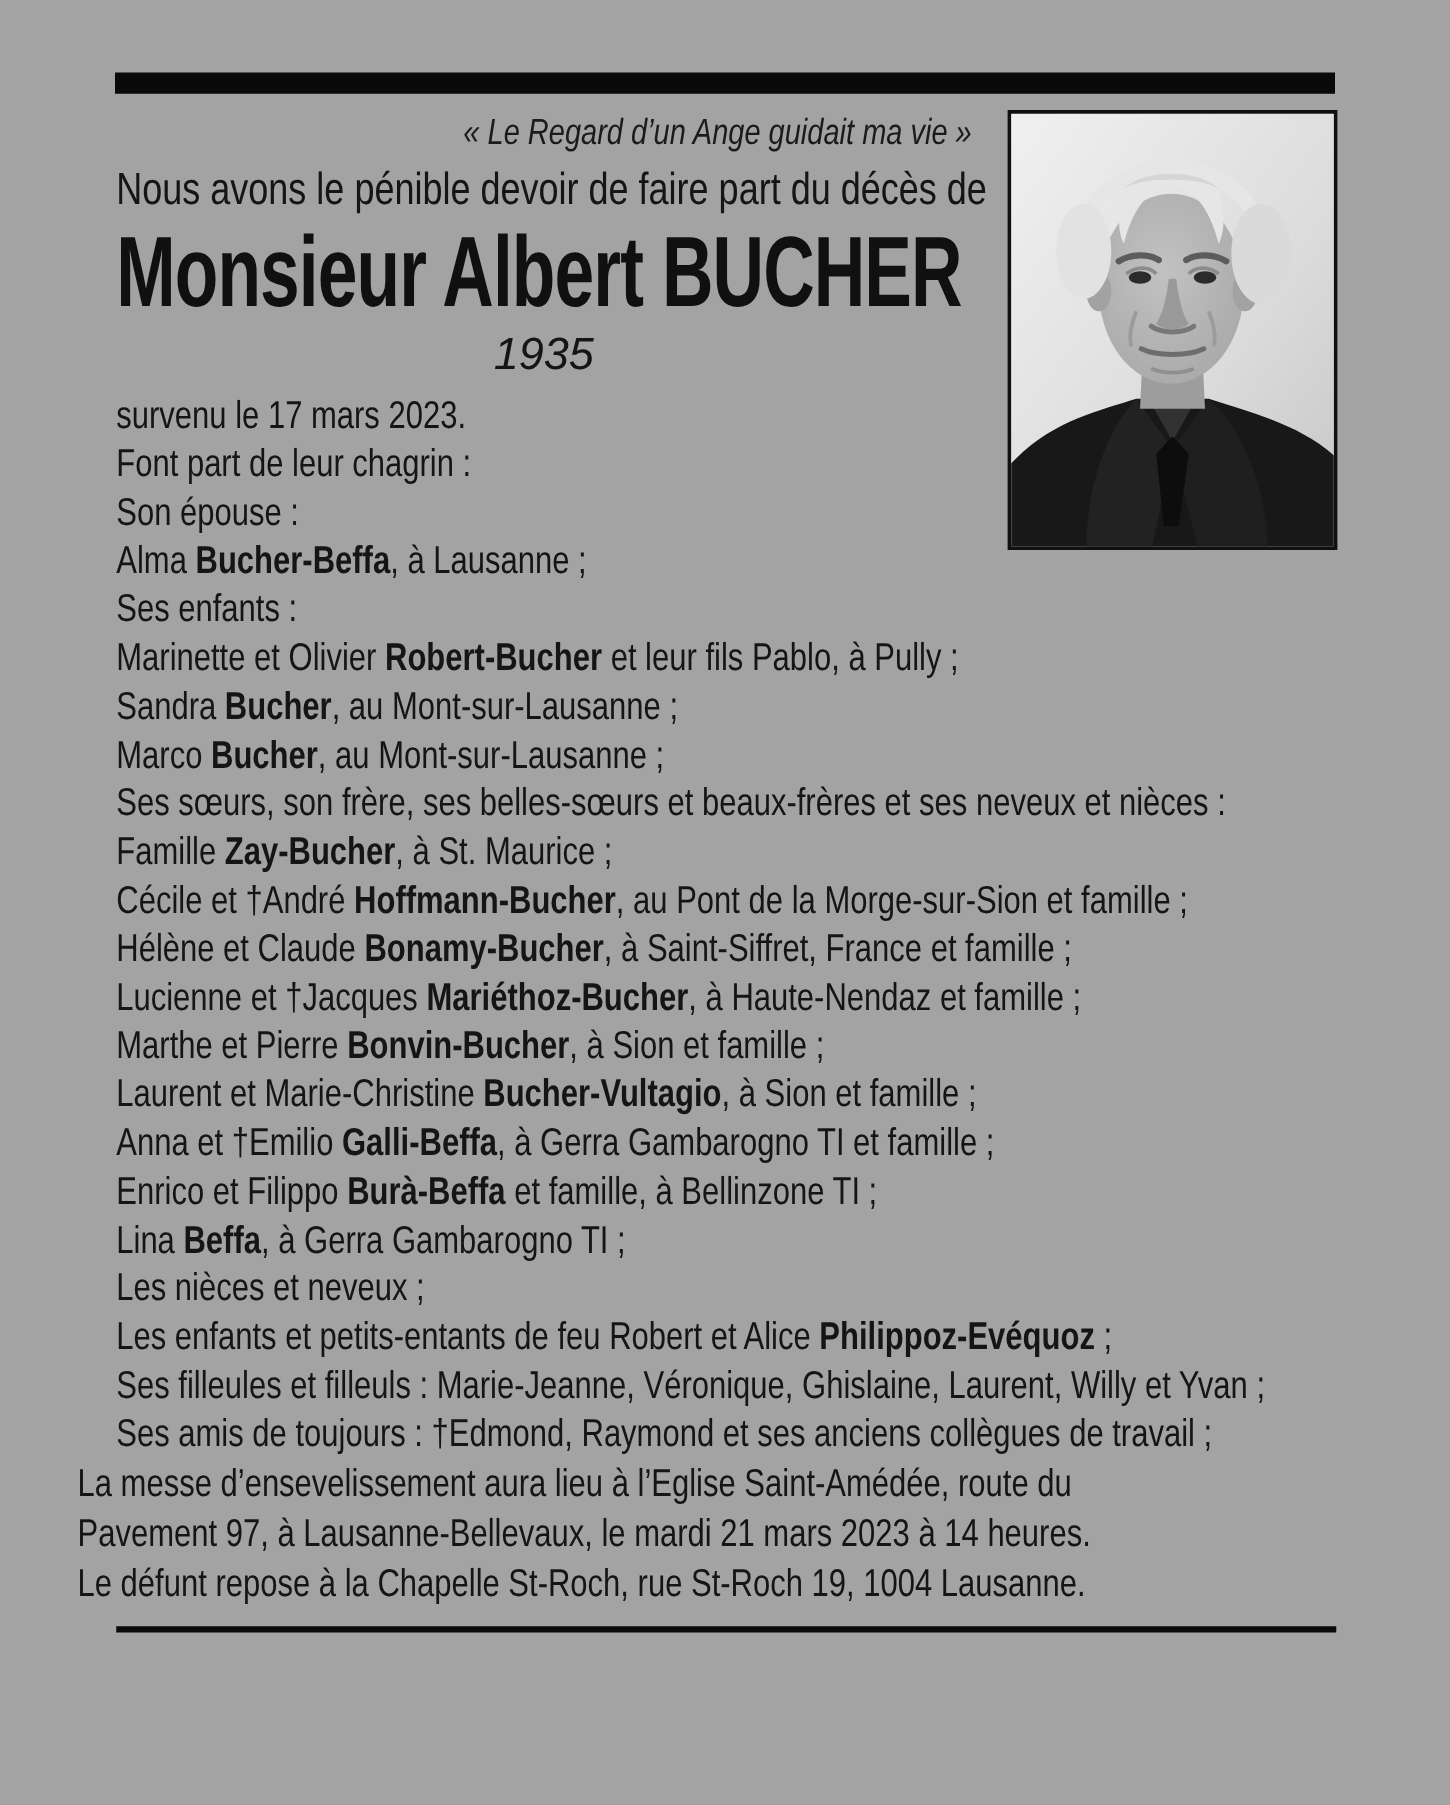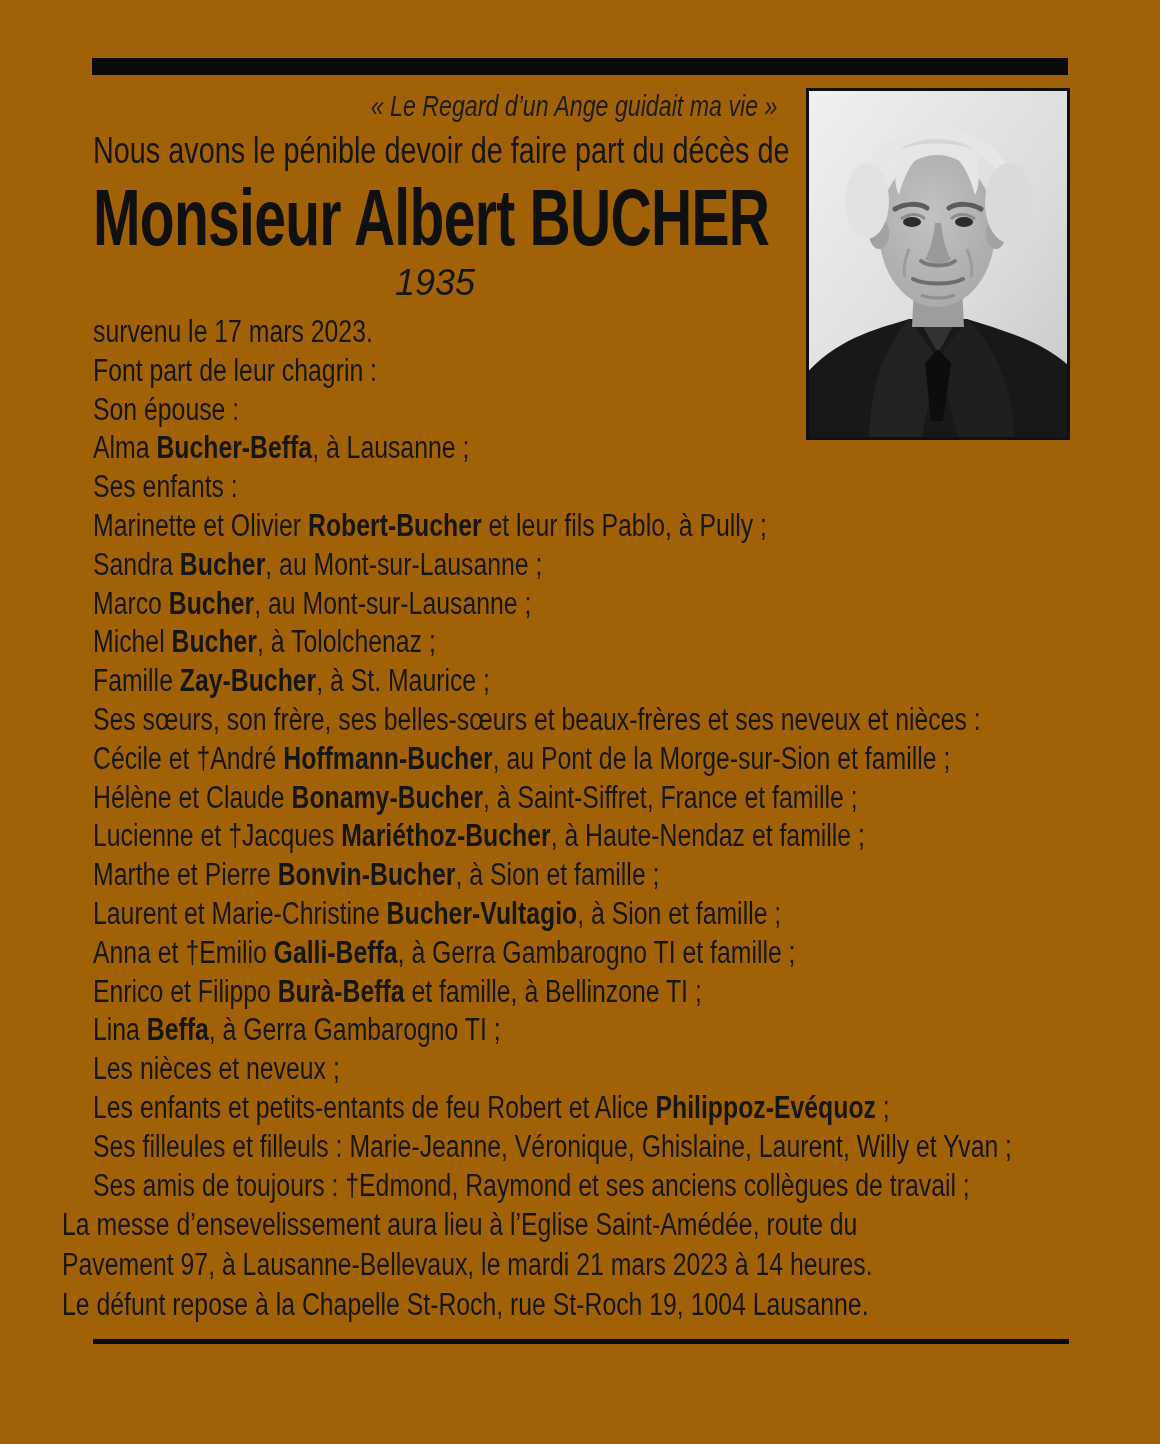--- a/index.html
+++ b/index.html
@@ -1,20 +1,20 @@
 <!DOCTYPE html>
 <html><head>
 <meta charset="utf-8">
 <style>
   html,body{margin:0;padding:0;background:#ffffff;}
   .page{
     position:relative;
     width:1160px;height:1444px;
     overflow:hidden;
-    background:#a16207;
+    background:#a3a3a3;
     color:#151515;
     font-family:"Liberation Sans","DejaVu Sans",sans-serif;
   }
   .top-bar{margin:58px 0 0 92px;width:976px;height:17px;background:#0a0a0a;}
   .bottom-rule{margin:14px 0 0 93px;width:976px;height:5px;background:#0a0a0a;}
 
   .header-col{margin-left:93px;width:684px;}
   .quote{margin-top:13px;text-align:right;font-style:italic;font-size:29px;line-height:36px;font-weight:500;color:#1b1b1b;}
   .intro{margin-top:7px;font-size:36px;line-height:40px;}
   .deceased-name{margin-top:7px;font-weight:700;font-size:80px;line-height:80px;letter-spacing:-1px;color:#101010;}
@@ -116,23 +116,22 @@
 
   <div class="family-lines">
       <div class="line"><span class="fitw" style="transform: scaleX(0.8);"><span>survenu le 17 mars 2023.</span></span></div>
       <div class="line"><span class="fitw" style="transform: scaleX(0.8);"><span>Font part de leur chagrin :</span></span></div>
       <div class="line"><span class="fitw" style="transform: scaleX(0.8);"><span>Son épouse :</span></span></div>
       <div class="line"><span class="fitw" style="transform: scaleX(0.8);"><span>Alma </span><b>Bucher-Beffa</b><span>, à Lausanne ;</span></span></div>
       <div class="line"><span class="fitw" style="transform: scaleX(0.8);"><span>Ses enfants :</span></span></div>
       <div class="line"><span class="fitw" style="transform: scaleX(0.8);"><span>Marinette et Olivier </span><b>Robert-Bucher</b><span> et leur fils Pablo, à Pully ;</span></span></div>
       <div class="line"><span class="fitw" style="transform: scaleX(0.8);"><span>Sandra </span><b>Bucher</b><span>, au Mont-sur-Lausanne ;</span></span></div>
       <div class="line"><span class="fitw" style="transform: scaleX(0.8);"><span>Marco </span><b>Bucher</b><span>, au Mont-sur-Lausanne ;</span></span></div>
-      <div class="line"><span class="fitw" style="transform: scaleX(0.8);"><span>Michel </span><b>Bucher</b><span>, à Tololchenaz ;</span></span></div>
+      <div class="line"><span class="fitw" style="transform: scaleX(0.8);"><span>Ses sœurs, son frère, ses belles-sœurs et beaux-frères et ses neveux et nièces :</span></span></div>
       <div class="line"><span class="fitw" style="transform: scaleX(0.8);"><span>Famille </span><b>Zay-Bucher</b><span>, à St. Maurice ;</span></span></div>
-      <div class="line"><span class="fitw" style="transform: scaleX(0.8);"><span>Ses sœurs, son frère, ses belles-sœurs et beaux-frères et ses neveux et nièces :</span></span></div>
       <div class="line"><span class="fitw" style="transform: scaleX(0.8);"><span>Cécile et †André </span><b>Hoffmann-Bucher</b><span>, au Pont de la Morge-sur-Sion et famille ;</span></span></div>
       <div class="line"><span class="fitw" style="transform: scaleX(0.8);"><span>Hélène et Claude </span><b>Bonamy-Bucher</b><span>, à Saint-Siffret, France et famille ;</span></span></div>
       <div class="line"><span class="fitw" style="transform: scaleX(0.8);"><span>Lucienne et †Jacques </span><b>Mariéthoz-Bucher</b><span>, à Haute-Nendaz et famille ;</span></span></div>
       <div class="line"><span class="fitw" style="transform: scaleX(0.8);"><span>Marthe et Pierre </span><b>Bonvin-Bucher</b><span>, à Sion et famille ;</span></span></div>
       <div class="line"><span class="fitw" style="transform: scaleX(0.8);"><span>Laurent et Marie-Christine </span><b>Bucher-Vultagio</b><span>, à Sion et famille ;</span></span></div>
       <div class="line"><span class="fitw" style="transform: scaleX(0.8);"><span>Anna et †Emilio </span><b>Galli-Beffa</b><span>, à Gerra Gambarogno TI et famille ;</span></span></div>
       <div class="line"><span class="fitw" style="transform: scaleX(0.8);"><span>Enrico et Filippo </span><b>Burà-Beffa</b><span> et famille, à Bellinzone TI ;</span></span></div>
       <div class="line"><span class="fitw" style="transform: scaleX(0.8);"><span>Lina </span><b>Beffa</b><span>, à Gerra Gambarogno TI ;</span></span></div>
       <div class="line"><span class="fitw" style="transform: scaleX(0.8);"><span>Les nièces et neveux ;</span></span></div>
       <div class="line"><span class="fitw" style="transform: scaleX(0.8);"><span>Les enfants et petits-entants de feu Robert et Alice </span><b>Philippoz-Evéquoz</b><span> ;</span></span></div>

